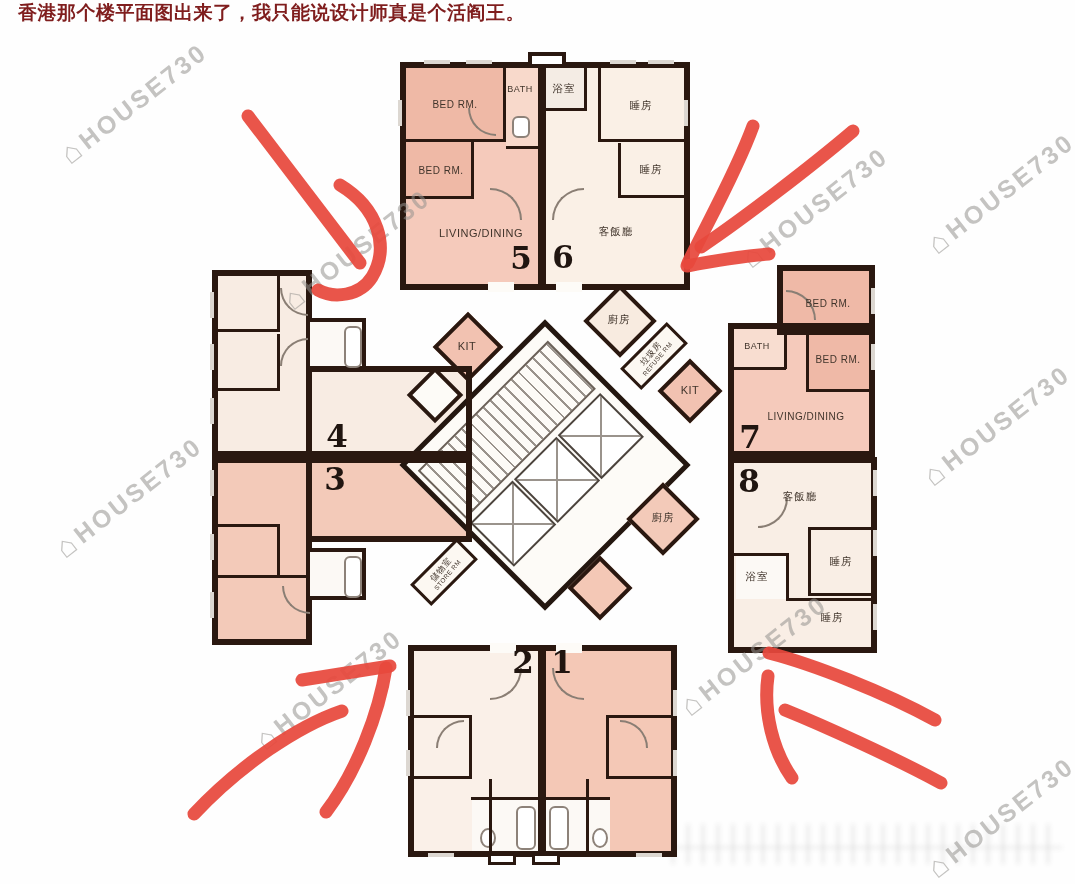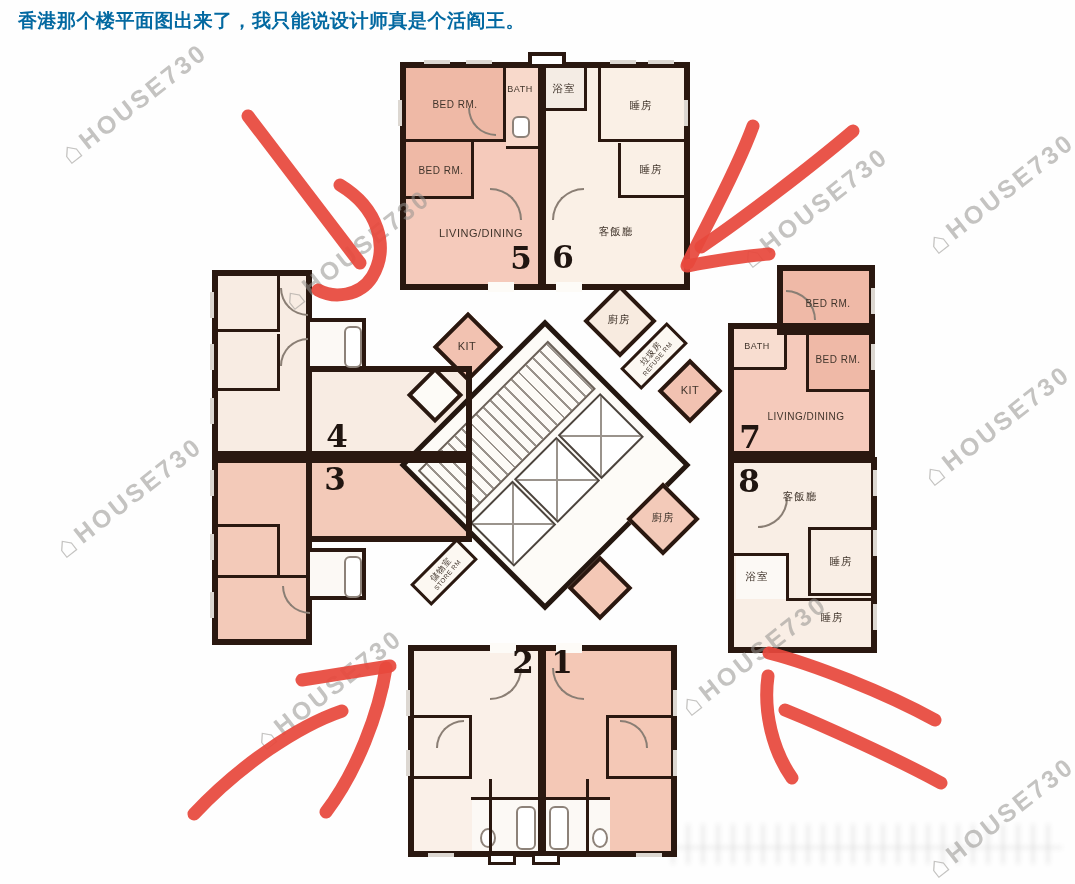--- a/index.html
+++ b/index.html
@@ -12,21 +12,21 @@
   .bath{position:absolute;border:4px solid #2a1810;box-sizing:border-box;background:#fcf9f5;z-index:16;}
   .fix{position:absolute;border:2px solid #8d8279;background:#fff;z-index:17;border-radius:6px;}
   .gap{position:absolute;background:#fdfbf7;z-index:21;}
   .win{position:absolute;background:#dcd7d1;z-index:22;}
   .arc{position:absolute;z-index:18;}
   .lbl{position:absolute;z-index:30;font-size:10px;color:#40342b;white-space:nowrap;
        transform:translate(-50%,-50%);letter-spacing:.5px;}
   .lblzh{font-size:10.5px;letter-spacing:1px;}
   .num{position:absolute;z-index:30;font-family:"DejaVu Serif","Liberation Serif",serif;
        font-weight:700;font-size:31px;color:#201510;transform:translate(-50%,-50%);}
-  .caption{position:absolute;left:18px;top:8px;font-size:19px;font-weight:700;color:#0369a1;
+  .caption{position:absolute;left:18px;top:0;font-size:19px;font-weight:700;color:#7f1d1d;
            letter-spacing:.5px;z-index:60;}
   .wm{position:absolute;display:flex;align-items:center;gap:5px;color:rgba(148,145,142,.55);
       transform:rotate(-38deg);font-weight:700;font-size:25px;letter-spacing:3px;z-index:40;
       white-space:nowrap;}
   .wm .house{font-size:30px;letter-spacing:0;}
   .core{position:absolute;left:442px;top:362px;width:206px;height:206px;
         border:5px solid #241710;box-sizing:border-box;background:#fdfbf7;
         transform:rotate(45deg);z-index:12;}
   .stair{position:absolute;left:12px;top:8px;width:64px;height:180px;border:2px solid #6b6158;
          background:repeating-linear-gradient(to bottom,#9a938c 0 2px,transparent 2px 10px);}

